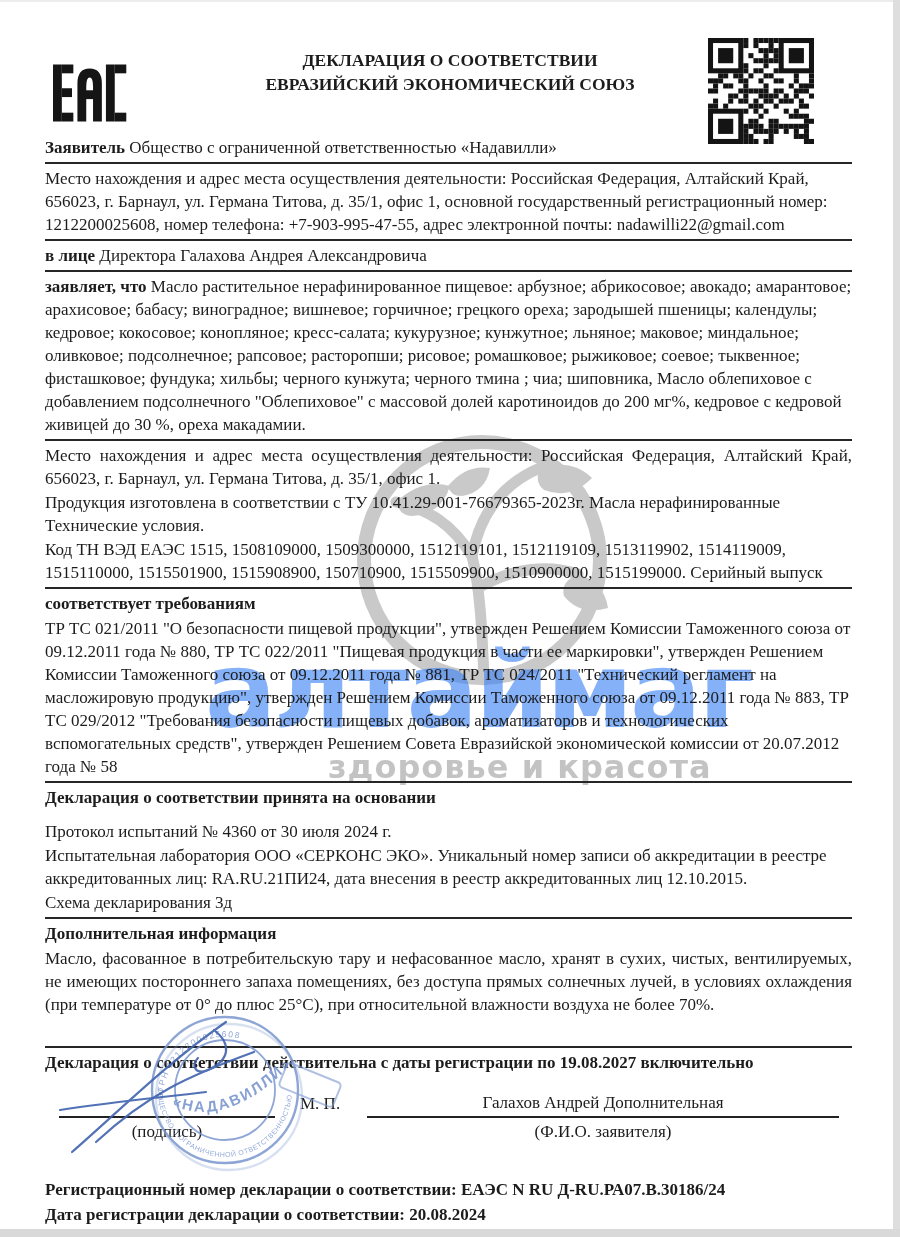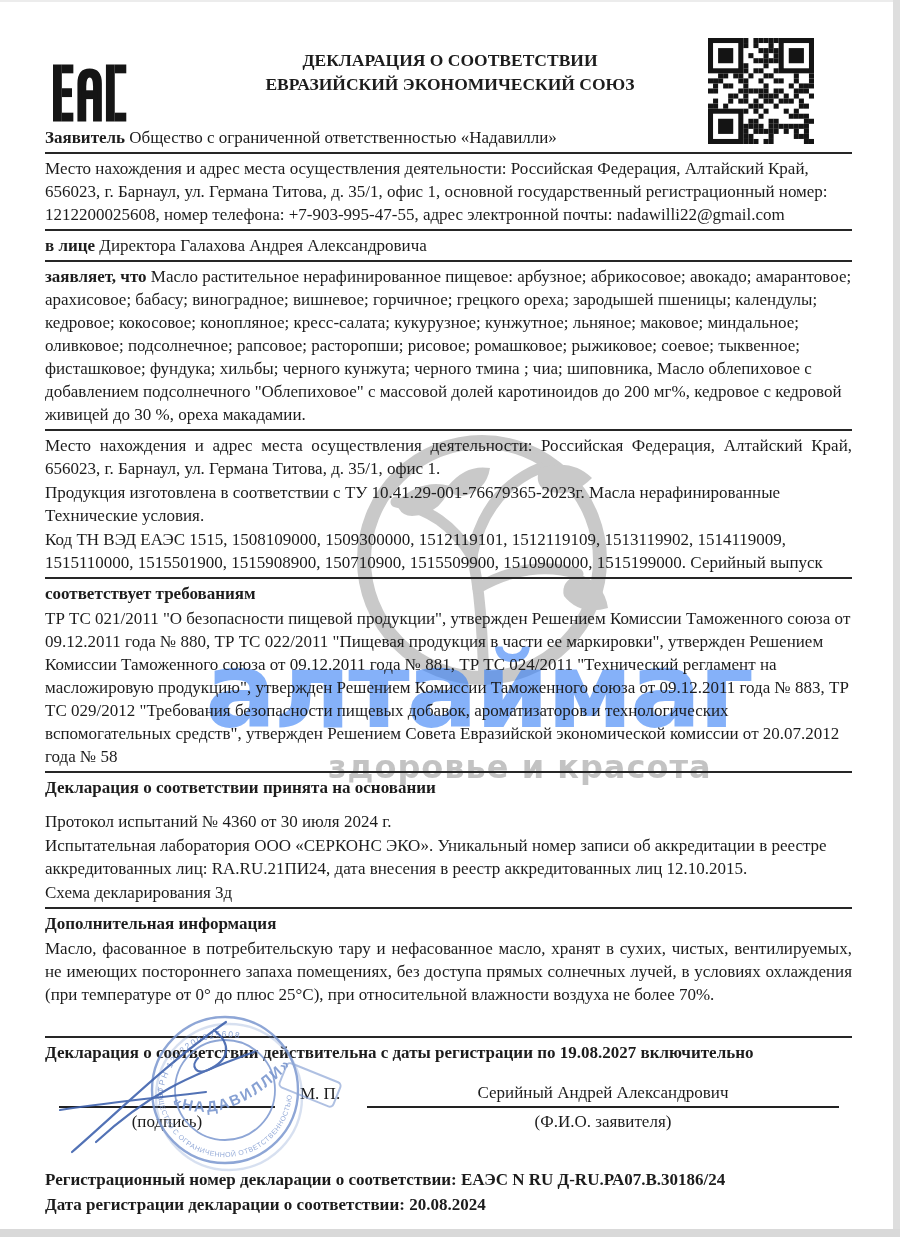--- a/index.html
+++ b/index.html
@@ -12,21 +12,21 @@
   .edge-right{position:absolute;top:0;right:0;width:7px;height:100%;background:#dedede;}
   .edge-bottom{position:absolute;left:0;bottom:0;width:100%;height:8px;background:#d9d9d9;}
   .edge-top{position:absolute;left:0;top:0;width:100%;height:2px;background:#ececec;}
 
   .content{position:absolute;left:45px;right:48px;top:40px;z-index:2;}
 
   .doc-title{width:570px;margin:8px auto 0 120px;text-align:center;font-weight:bold;font-size:17.5px;line-height:24px;}
   .eac-logo{position:absolute;left:8px;top:12px;}
   .qr{position:absolute;left:660px;top:-2px;}
 
-  .line1{margin-top:30px;}
+  .line1{margin-top:40px;}
   b.lbl{font-weight:bold;}
   .hr{border:0;border-top:2px solid #262626;margin:3px 0 3px 0;height:0;}
   p{margin:1px 0;}
   .just{text-align:justify;}
   .heading{font-weight:bold;margin:2px 0;}
   .gap-s{height:8px;}
   .gap-l{height:26px;}
 
   
   .sigrow{position:relative;height:92px;margin-top:10px;}
@@ -294,21 +294,21 @@
     <p class="just">Масло, фасованное в потребительскую тару и нефасованное масло, хранят в сухих, чистых, вентилируемых, не имеющих постороннего запаха помещениях, без доступа прямых солнечных лучей, в условиях охлаждения (при температуре от 0° до плюс 25°С), при относительной влажности воздуха не более 70%.</p>
     <div class="gap-l"></div>
     <div class="hr"></div>
 
     <p class="heading">Декларация о соответствии действительна с даты регистрации по 19.08.2027 включительно</p>
 
     <div class="sigrow">
       <div class="sig-line left"></div>
       <div class="sig-cap left">(подпись)</div>
       <div class="mp">М. П.</div>
-      <div class="fio">Серийный Андрей Александрович</div>
+      <div class="fio">Галахов Андрей Дополнительная</div>
       <div class="sig-line right"></div>
       <div class="sig-cap right">(Ф.И.О. заявителя)</div>
     </div>
 
     <p class="reg"><span>Регистрационный номер декларации о соответствии:</span> <span>ЕАЭС N RU Д-RU.РА07.В.30186/24</span></p>
     <p class="reg"><span>Дата регистрации декларации о соответствии:</span> <span>20.08.2024</span></p>
   </div>
 
   <svg class="ink" width="900" height="1237" viewBox="0 0 900 1237">
     <defs>

